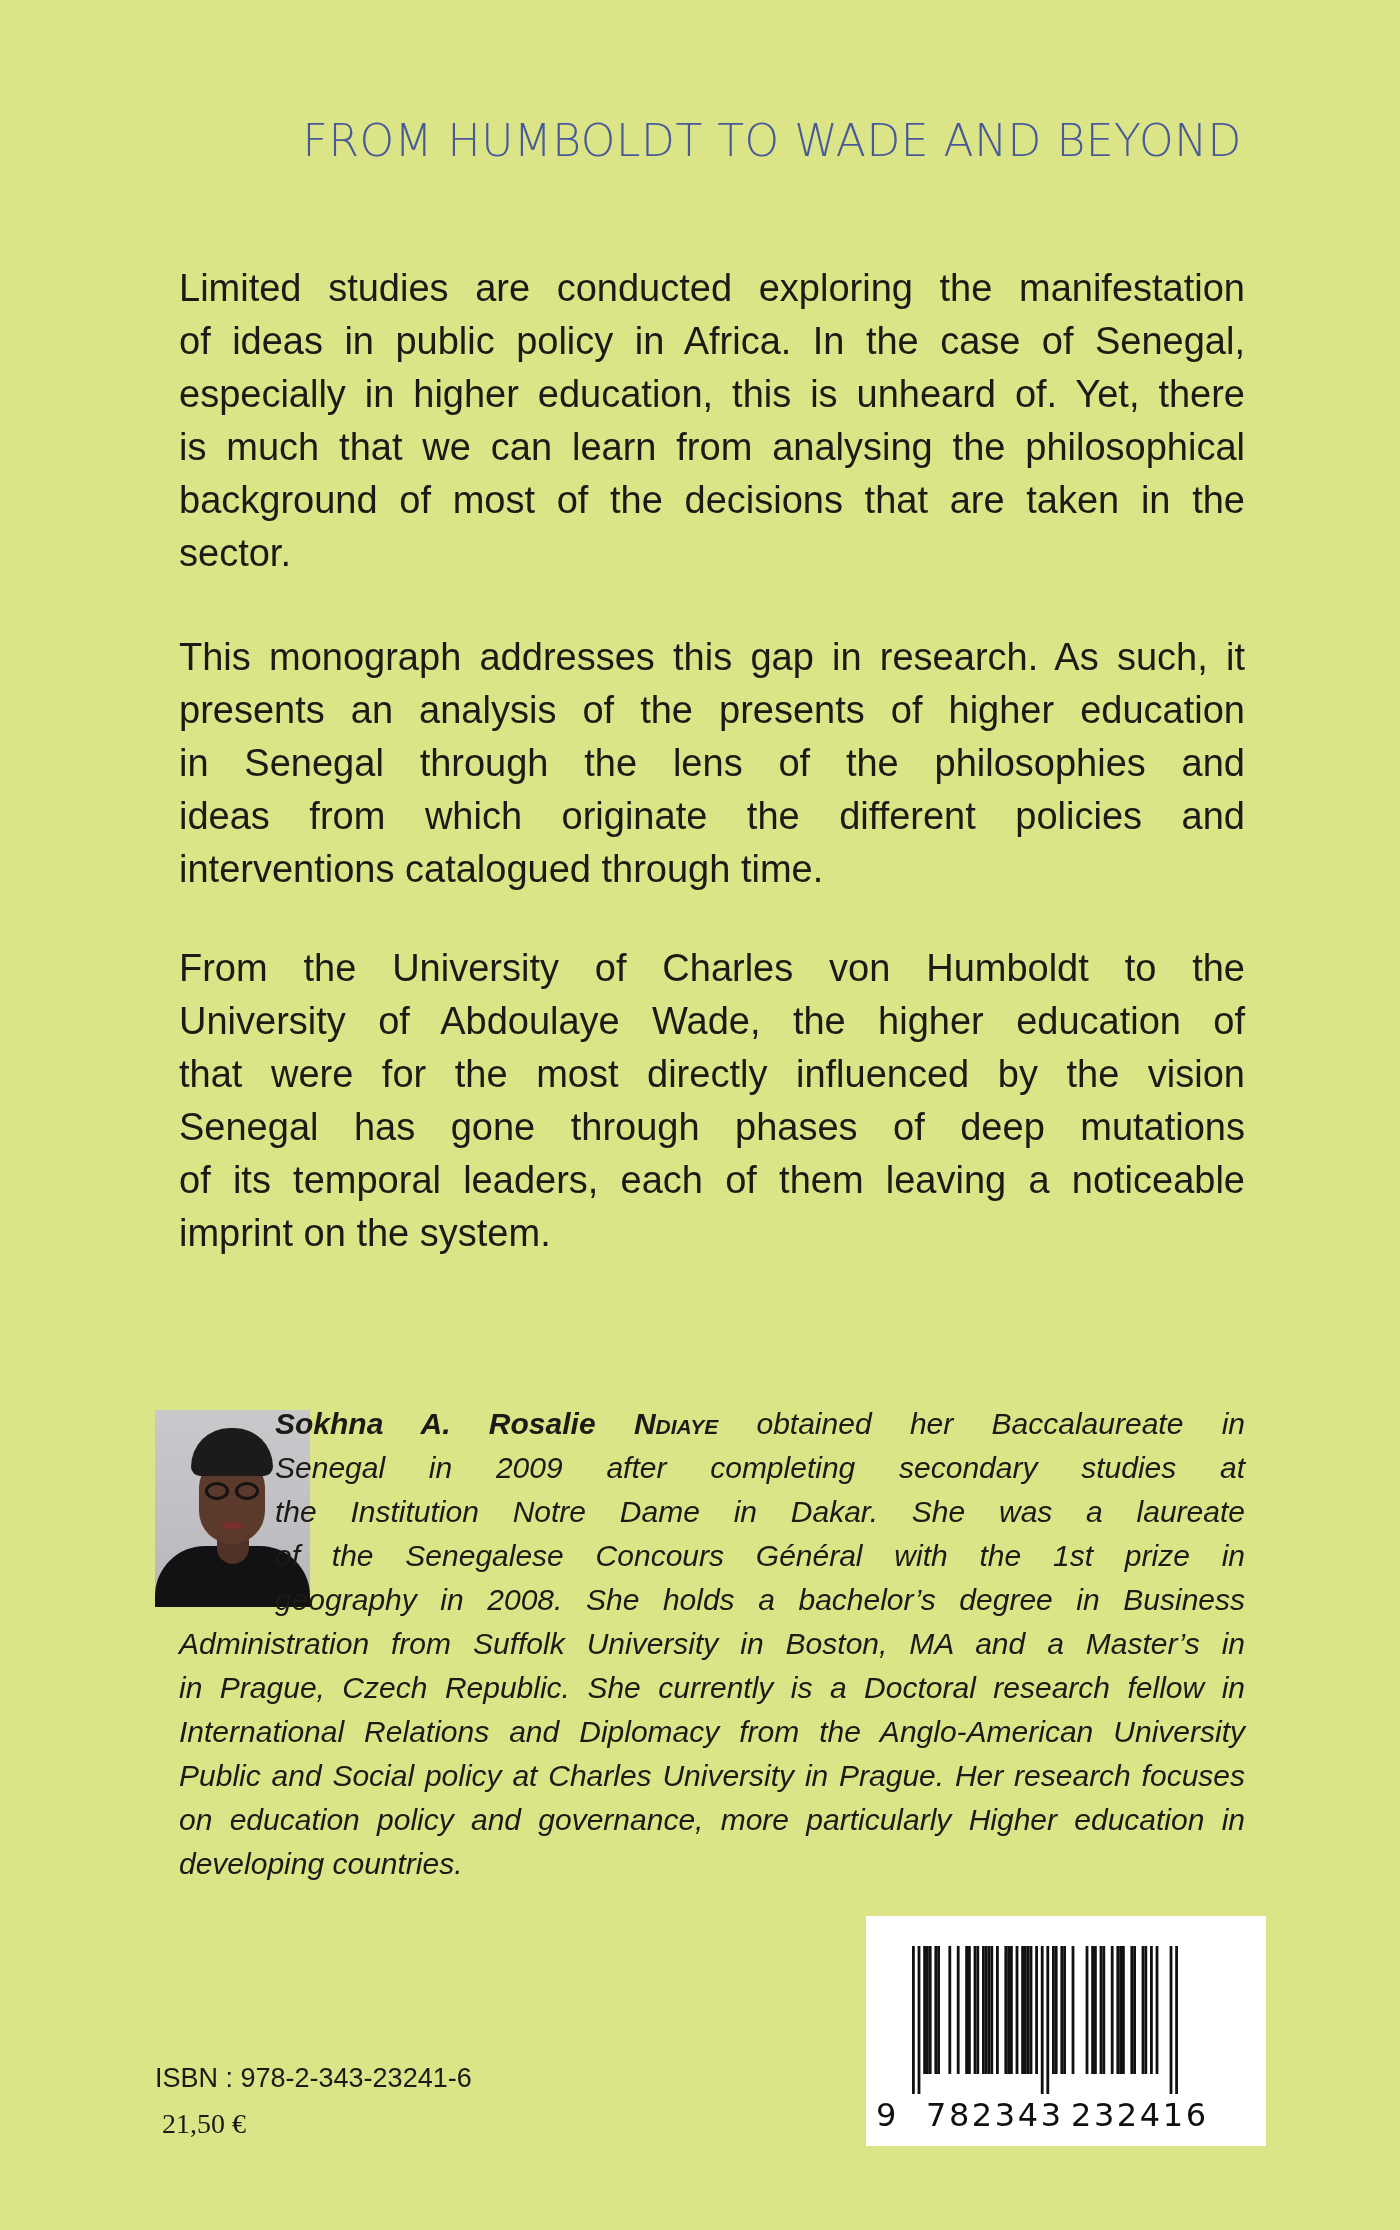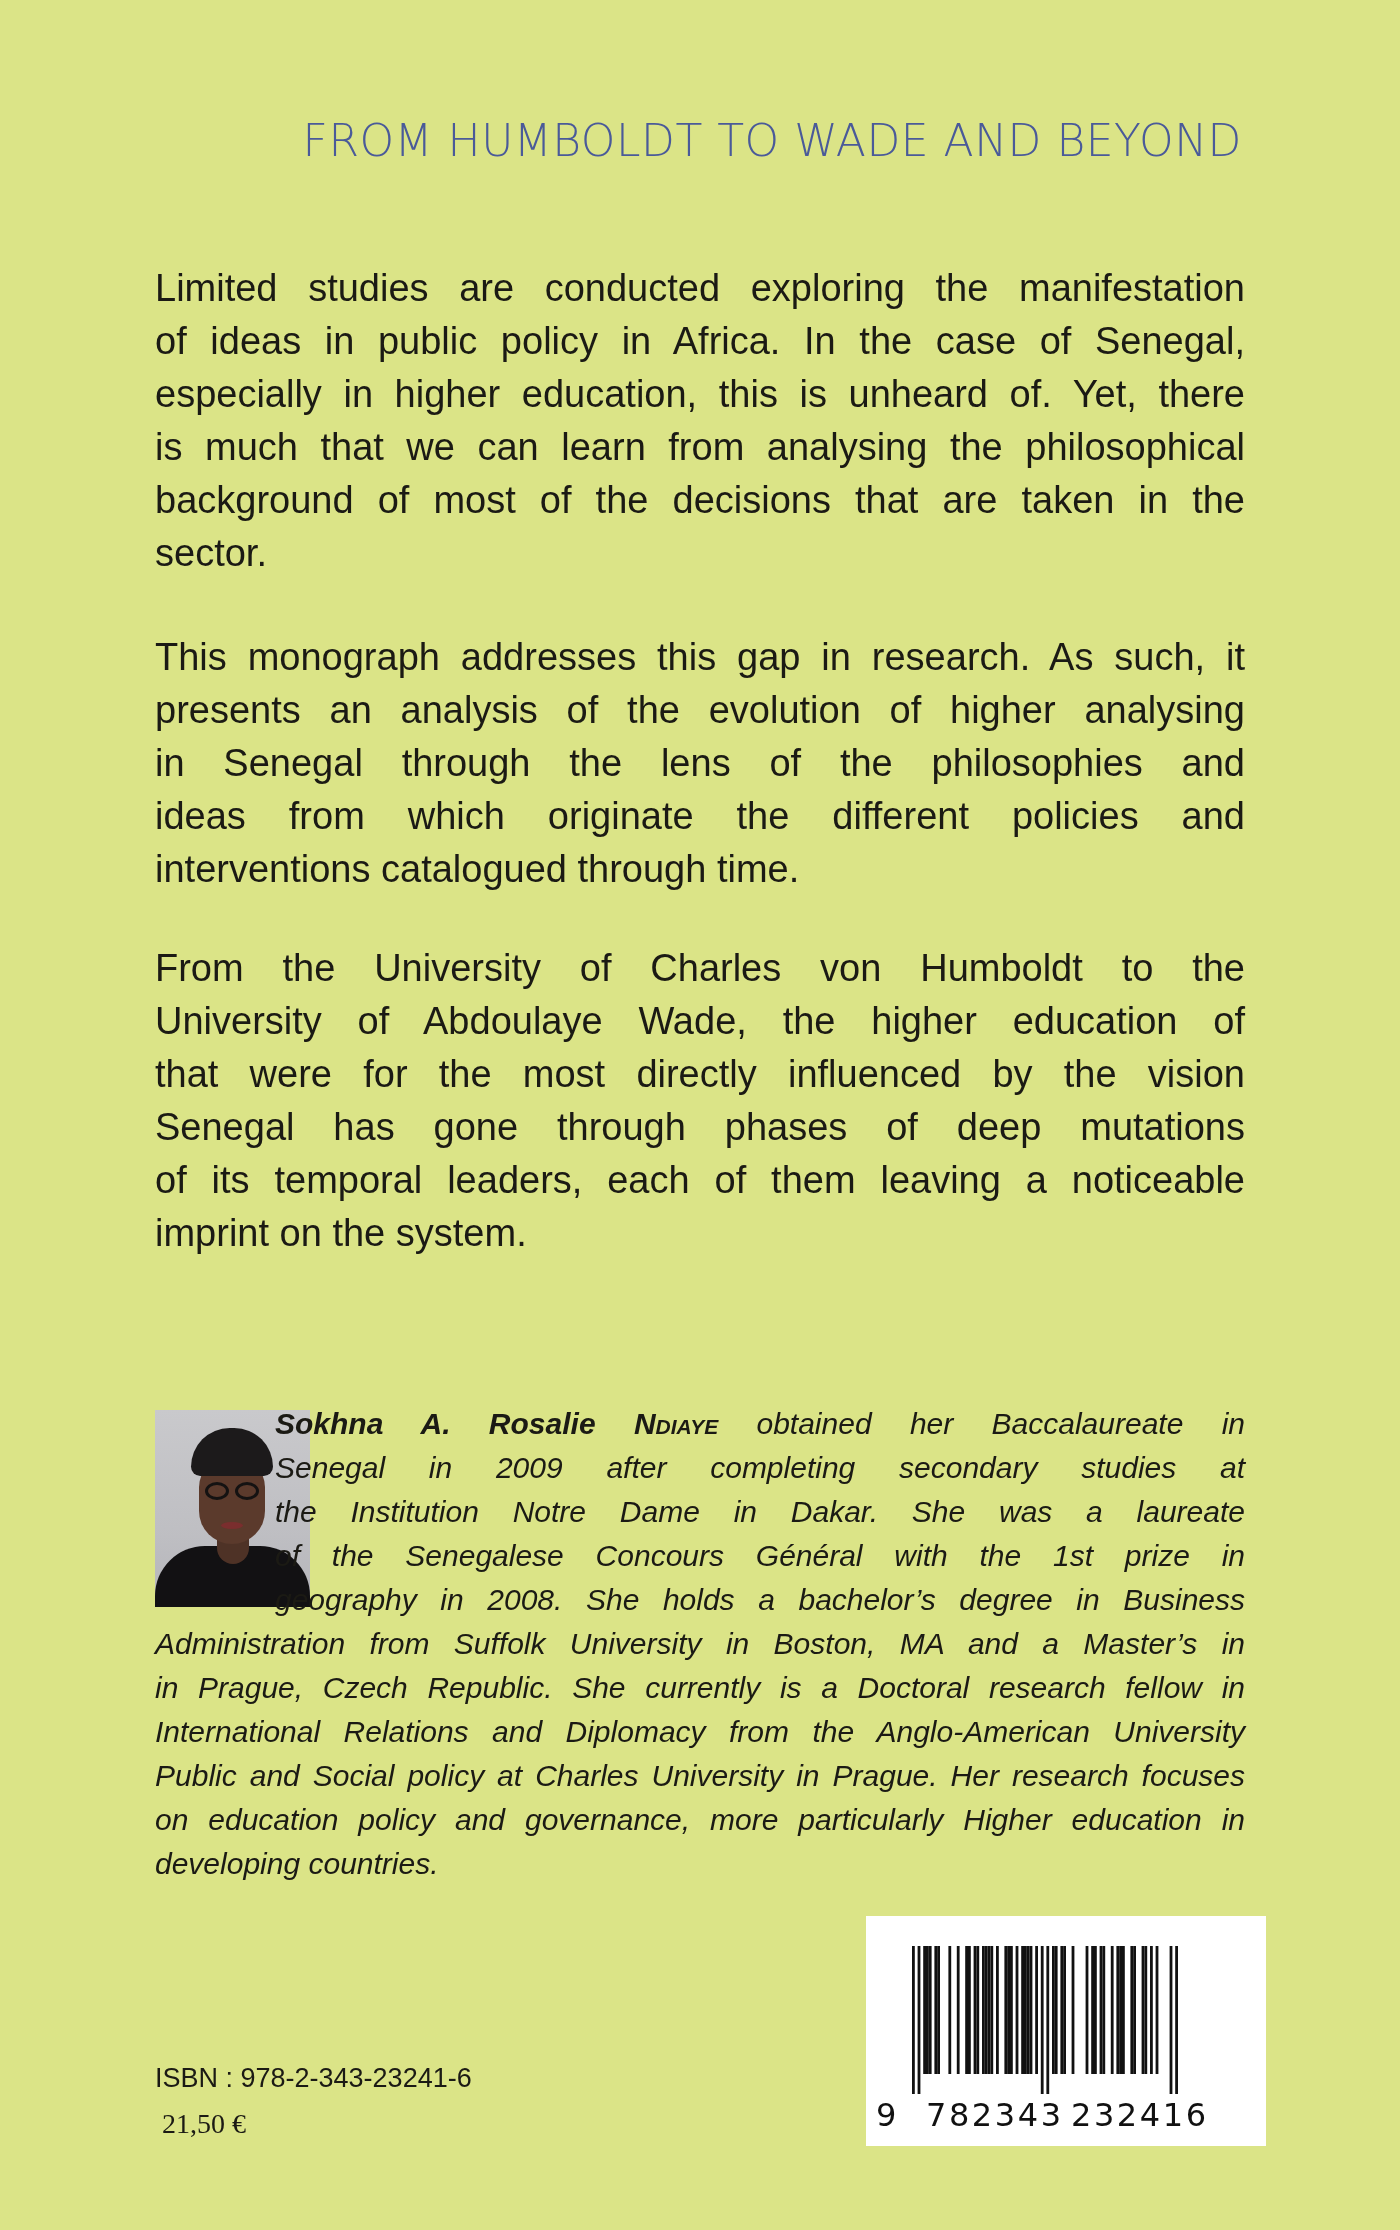--- a/index.html
+++ b/index.html
@@ -16,21 +16,21 @@
     font-size: 44px; color: #4a5a99; letter-spacing: 0.5px;
     white-space: nowrap; line-height: 56px;
     transform-origin: left top;
     text-align: right;
   }
   .para {
     position: absolute; left: 155px; width: 1090px;
     font-family: "Liberation Sans", sans-serif;
     font-size: 38px; line-height: 53px;
   }
-  .line { display: block; height: 53px; white-space: nowrap; overflow: visible; }
+  .line { display: block; height: 53px; white-space: nowrap; overflow: visible; margin-left: 24px; }
   .line.j { text-align: justify; text-align-last: justify; white-space: normal; }
   .photo {
     position: absolute; left: 155px; top: 1410px; width: 155px; height: 197px;
     background: linear-gradient(180deg, #c9c9cc 0%, #bfbfc3 60%, #b5b5ba 100%);
     overflow: hidden;
   }
   .photo .head-wrap { position: absolute; left: 36px; top: 18px; width: 82px; height: 48px; background: #1c1a1b; border-radius: 42px 42px 10px 10px; }
   .photo .face { position: absolute; left: 44px; top: 48px; width: 66px; height: 86px; background: #5b3a2c; border-radius: 30px 30px 34px 34px; }
   .photo .glasses { position: absolute; left: 46px; top: 72px; width: 62px; height: 20px; }
   .photo .glasses span { position: absolute; top: 0; width: 24px; height: 18px; border: 3px solid #141212; border-radius: 50%; box-sizing: border-box; }
@@ -72,21 +72,21 @@
   <span class="line j">Limited studies are conducted exploring the manifestation</span>
   <span class="line j">of ideas in public policy in Africa. In the case of Senegal,</span>
   <span class="line j">especially in higher education, this is unheard of. Yet, there</span>
   <span class="line j">is much that we can learn from analysing the philosophical</span>
   <span class="line j">background of most of the decisions that are taken in the</span>
   <span class="line">sector.</span>
 </div>
 
 <div class="para" style="top:631px;">
   <span class="line j">This monograph addresses this gap in research. As such, it</span>
-  <span class="line j">presents an analysis of the evolution of higher analysing</span>
+  <span class="line j">presents an analysis of the presents of higher education</span>
   <span class="line j">in Senegal through the lens of the philosophies and</span>
   <span class="line j">ideas from which originate the different policies and</span>
   <span class="line">interventions catalogued through time.</span>
 </div>
 
 <div class="para" style="top:942px;">
   <span class="line j">From the University of Charles von Humboldt to the</span>
   <span class="line j">University of Abdoulaye Wade, the higher education of</span>
   <span class="line j">that were for the most directly influenced by the vision</span>
   <span class="line j">Senegal has gone through phases of deep mutations</span>

